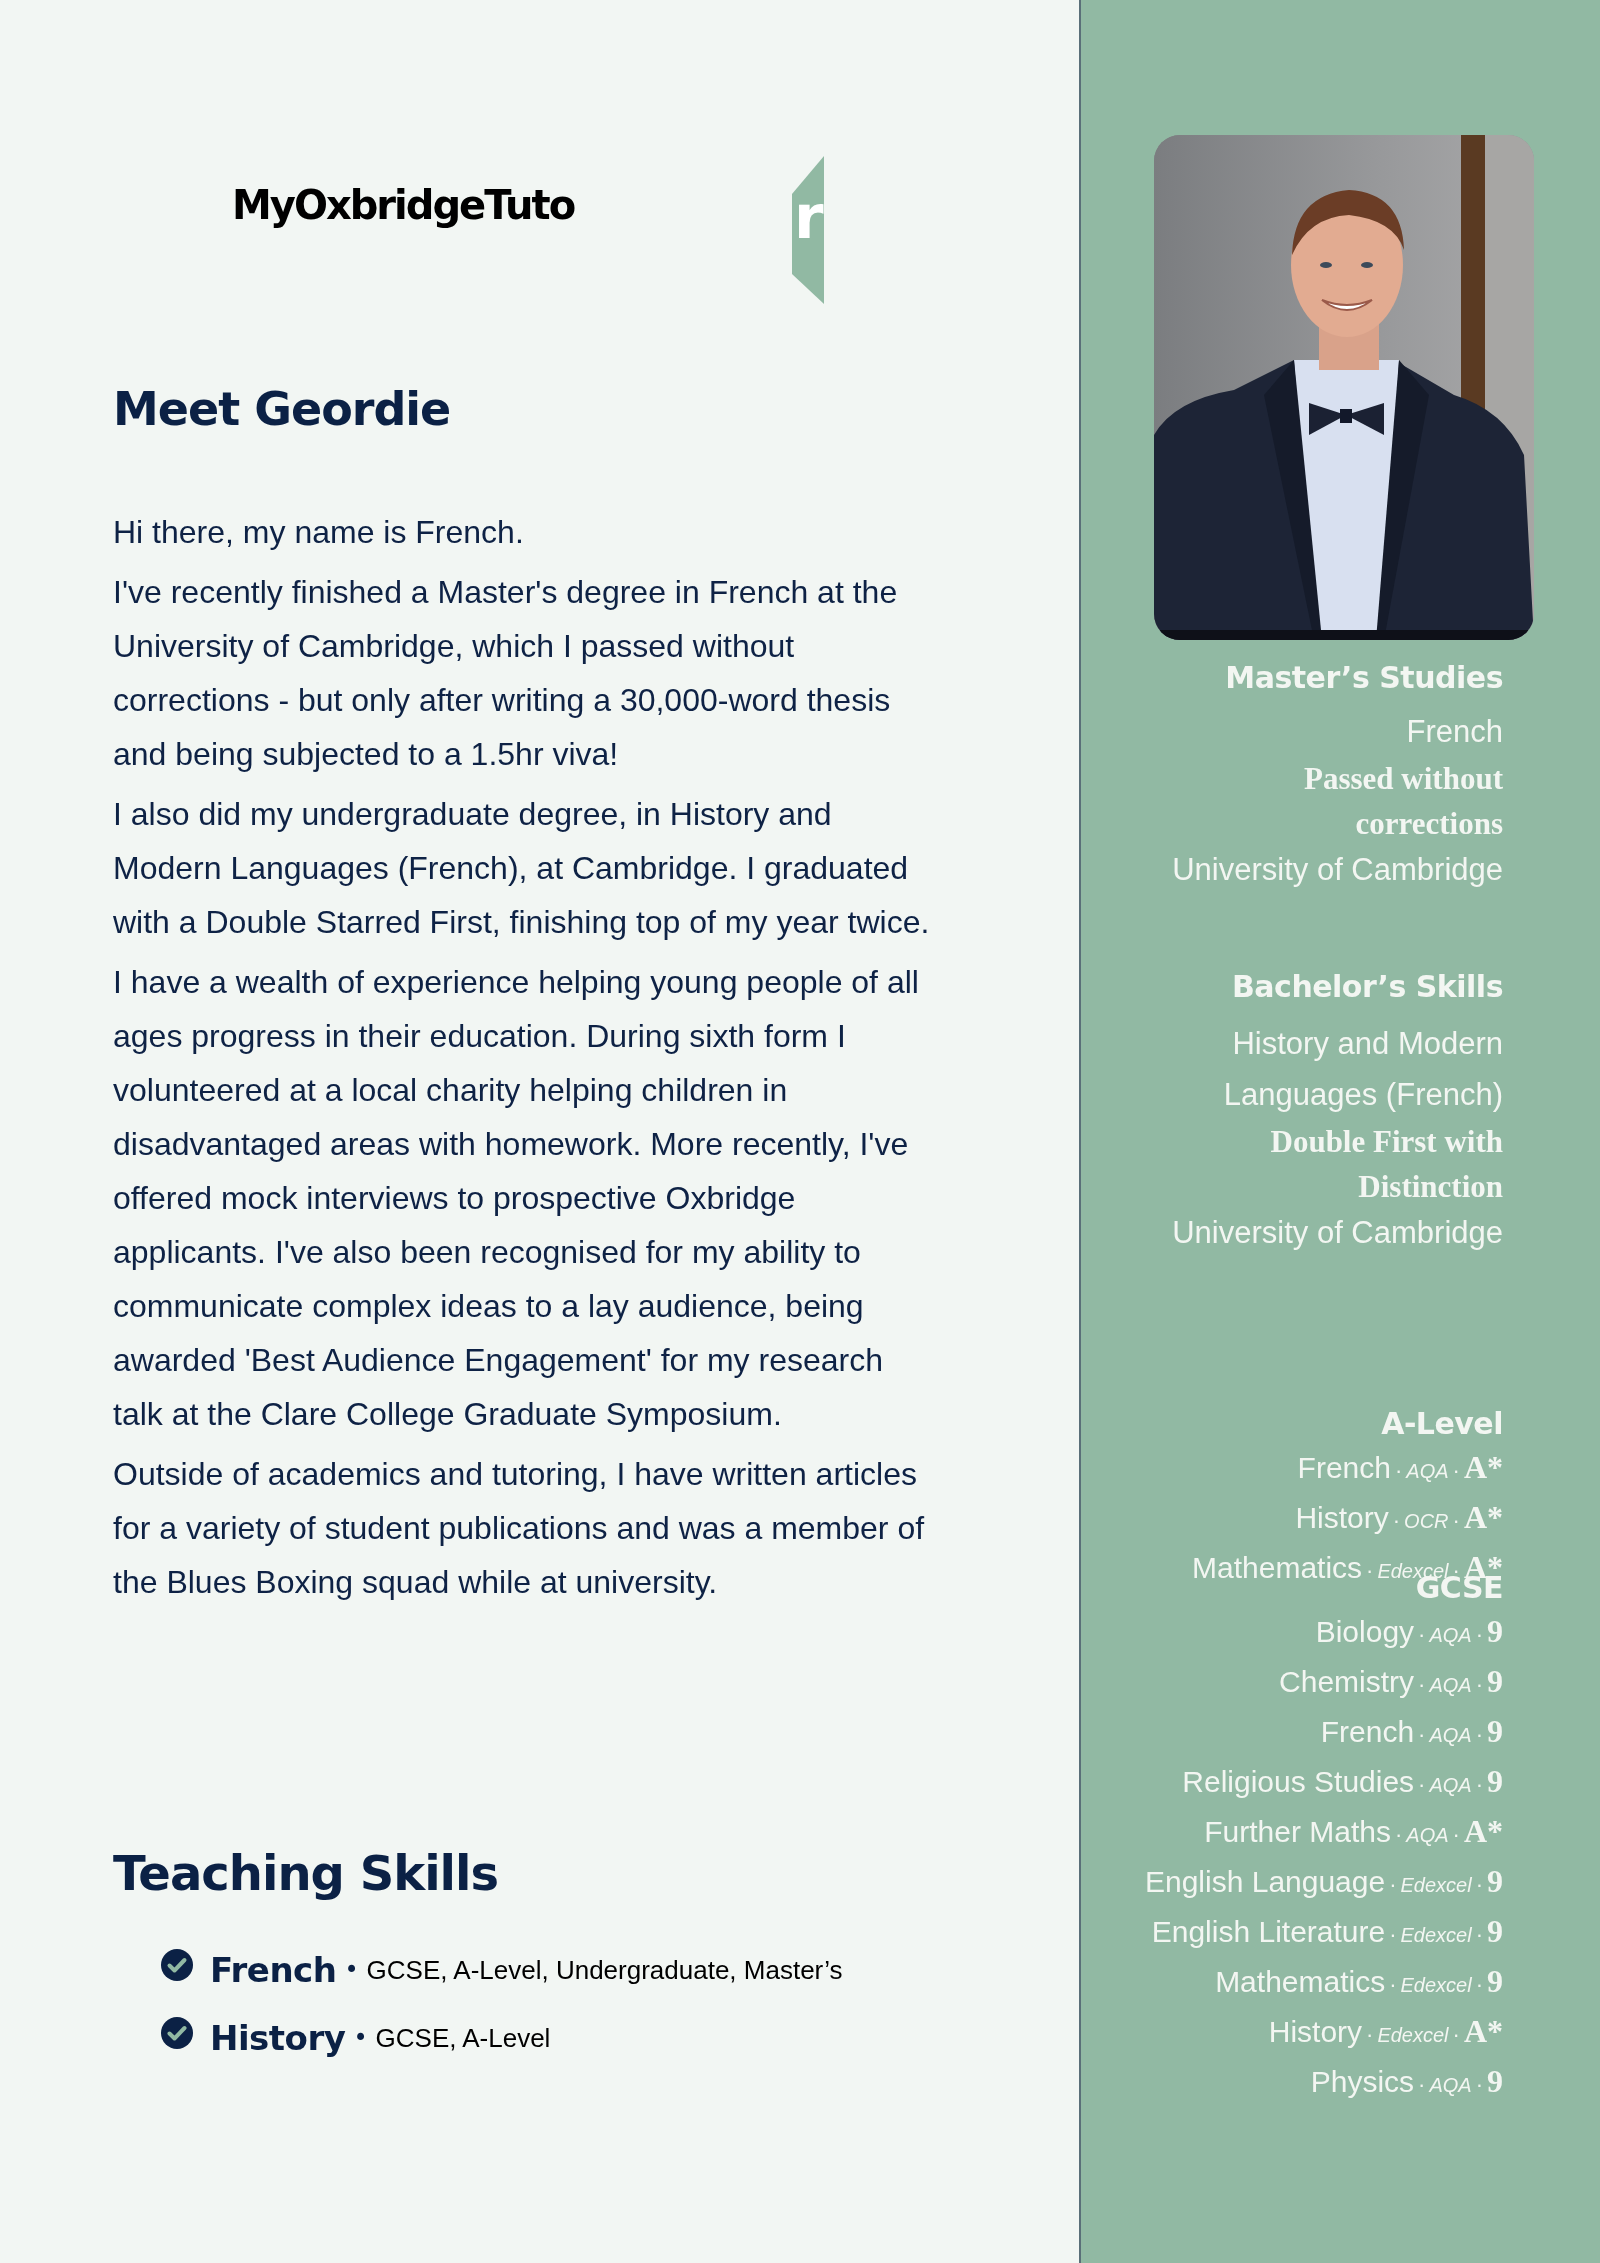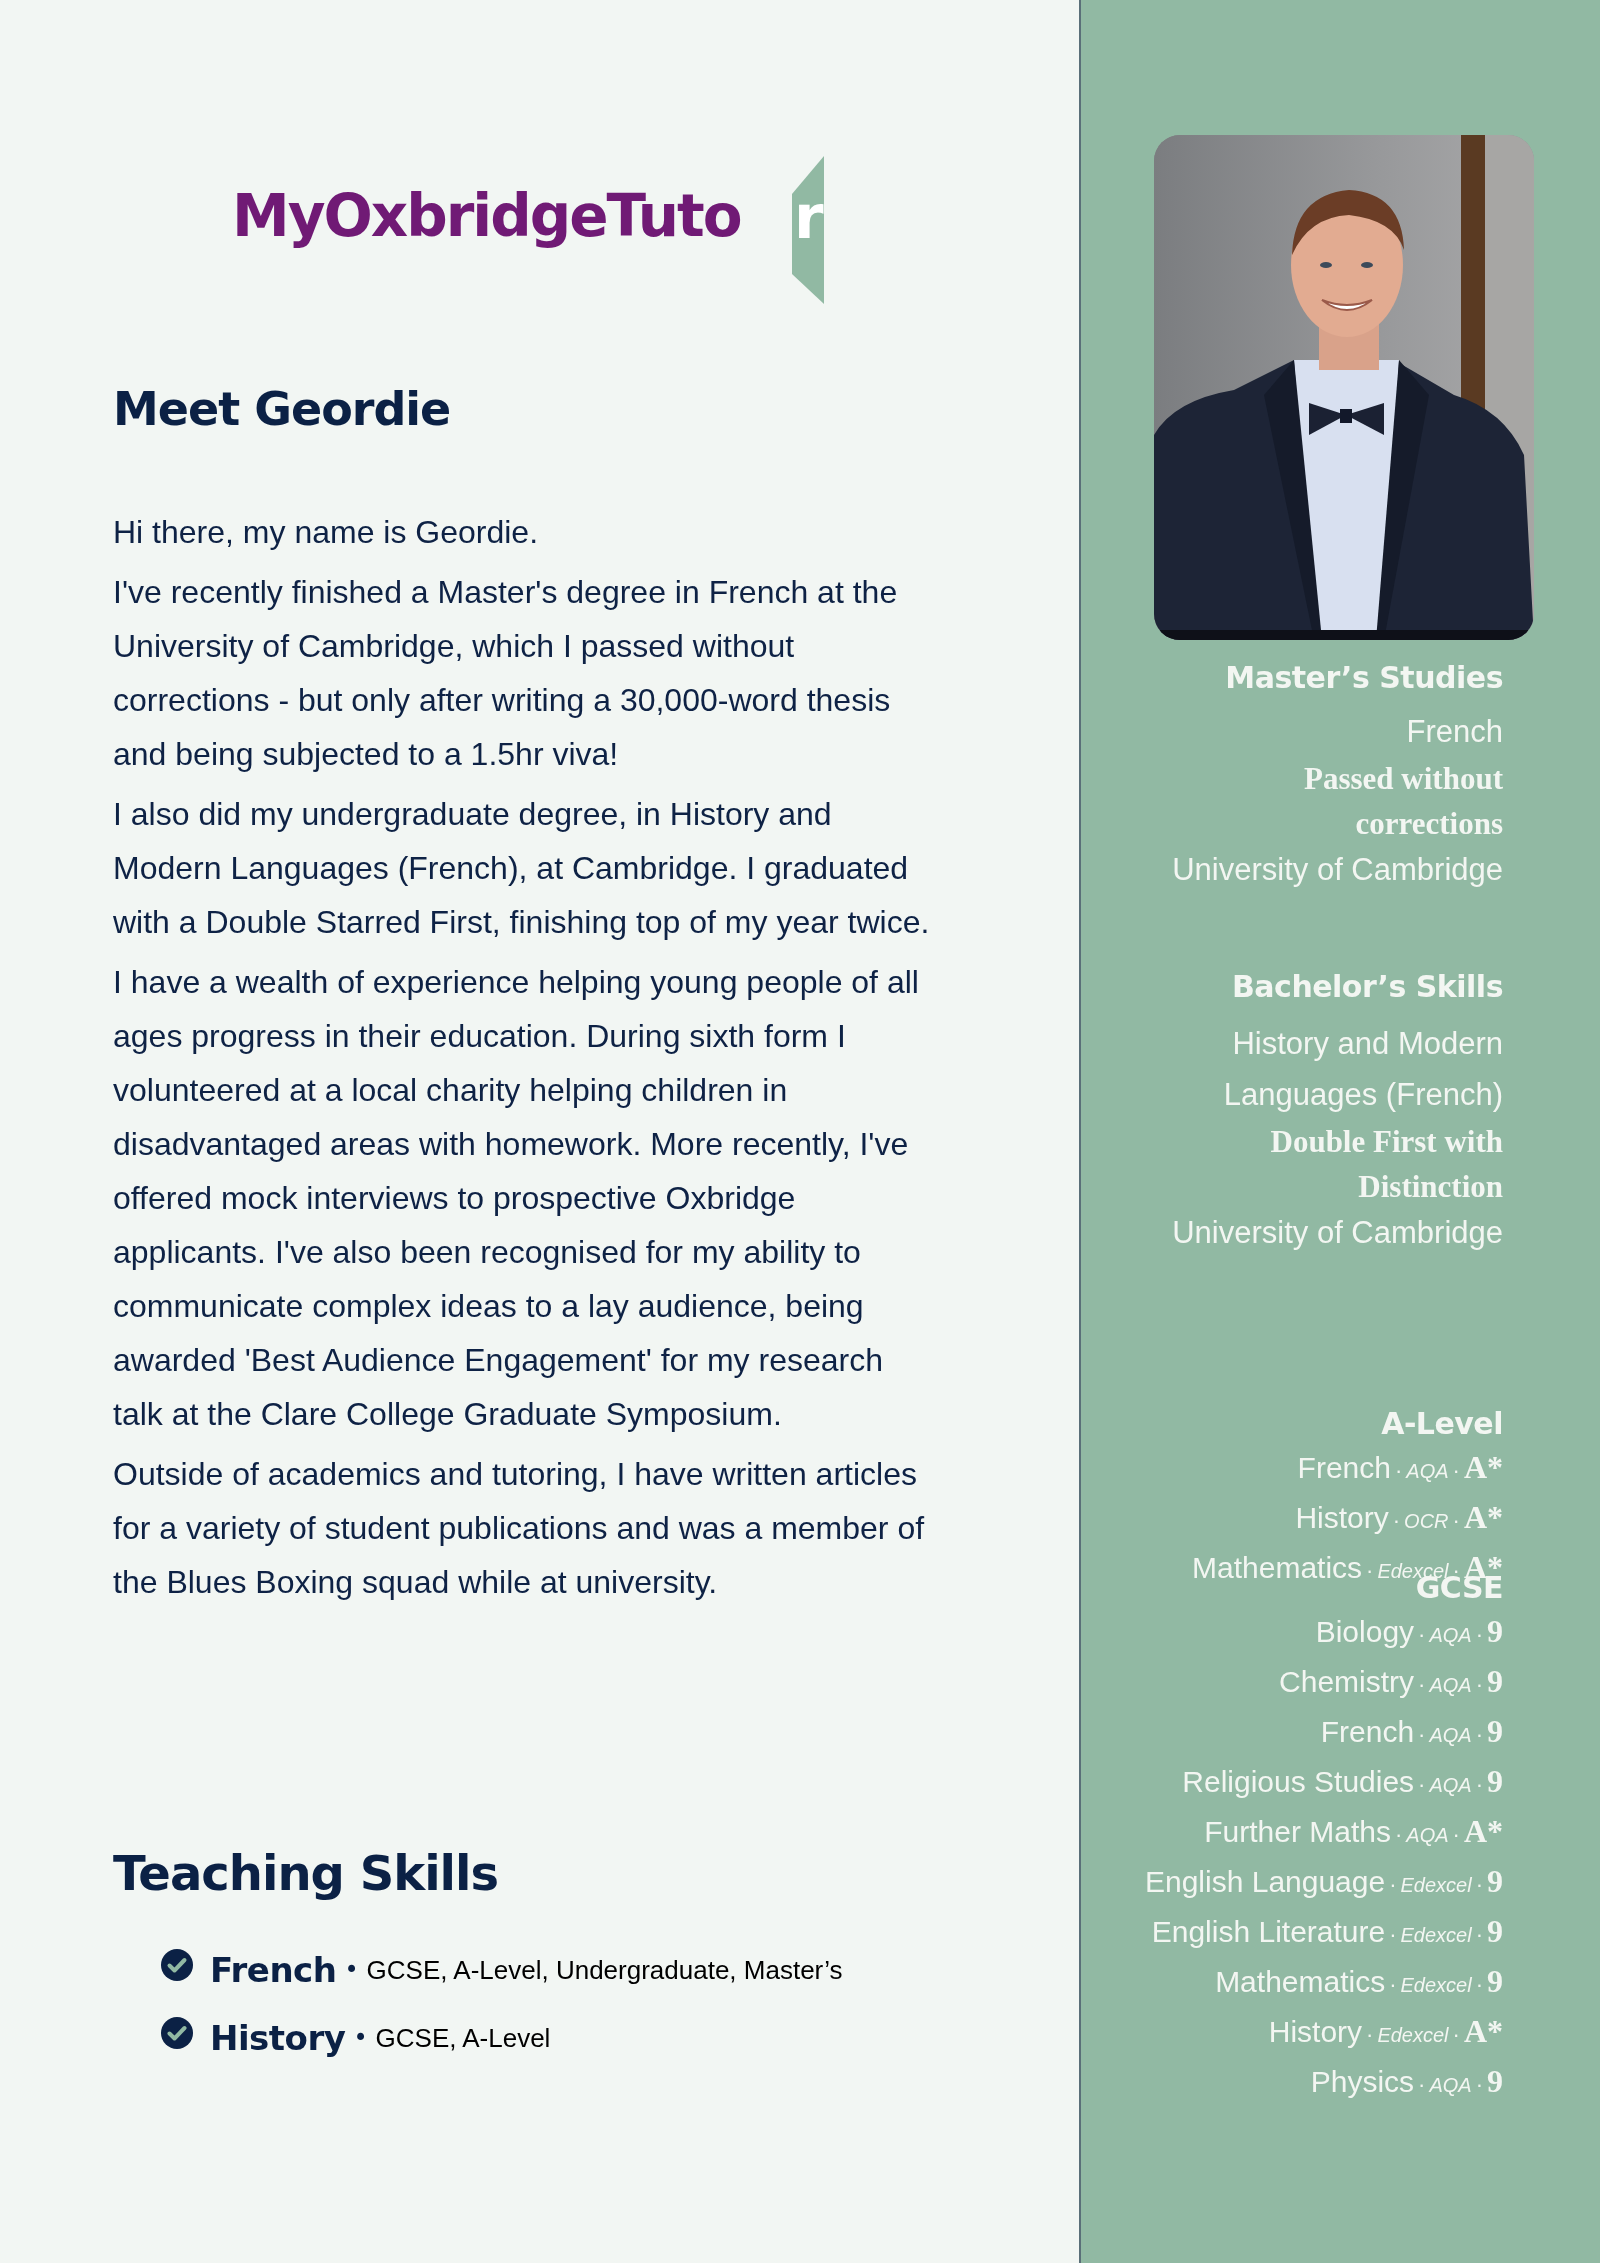--- a/index.html
+++ b/index.html
@@ -23,22 +23,22 @@
       background: #91b9a3;
     }
 
     
     .logo {
       position: absolute; left: 232px; top: 152px; height: 150px; width: 640px;
     }
     .logo-text {
       position: absolute; left: 0; top: 30px;
       font-family: "DejaVu Sans", sans-serif;
-      font-weight: bold; font-size: 58px; letter-spacing: -2px;
-      color: #701a75;
+      font-weight: bold; font-size: 40px; letter-spacing: -2px;
+      color: #000000;
       white-space: nowrap;
     }
     .logo-tab {
       position: absolute; left: 560px; top: 4px; width: 32px; height: 148px;
     }
     .logo-r {
       position: absolute; left: 562px; top: 30px;
       font-weight: bold; font-size: 60px; color: #ffffff;
     }
 
@@ -118,21 +118,21 @@
     <span class="logo-text">MyOxbridgeTuto</span>
     <svg class="logo-tab" viewBox="0 0 32 148">
       <polygon points="0,38 32,0 32,148 0,118" fill="#91b9a3"></polygon>
     </svg>
     <span class="logo-r">r</span>
   </div>
 
   <h1 class="h-meet">Meet Geordie</h1>
 
   <div class="bio">
-    <p>Hi there, my name is Geordie.</p>
+    <p>Hi there, my name is French.</p>
     <p>I've recently finished a Master's degree in French at the University of Cambridge, which I passed without corrections - but only after writing a 30,000-word thesis and being subjected to a 1.5hr viva!</p>
     <p>I also did my undergraduate degree, in History and Modern Languages (French), at Cambridge. I graduated with a Double Starred First, finishing top of my year twice.</p>
     <p>I have a wealth of experience helping young people of all ages progress in their education. During sixth form I volunteered at a local charity helping children in disadvantaged areas with homework. More recently, I've offered mock interviews to prospective Oxbridge applicants. I've also been recognised for my ability to communicate complex ideas to a lay audience, being awarded 'Best Audience Engagement' for my research talk at the Clare College Graduate Symposium.</p>
     <p>Outside of academics and tutoring, I have written articles for a variety of student publications and was a member of the Blues Boxing squad while at university.</p>
   </div>
 
   <h2 class="h-skills">Teaching Skills</h2>
 
   <div class="skills">
     <div class="skill">

